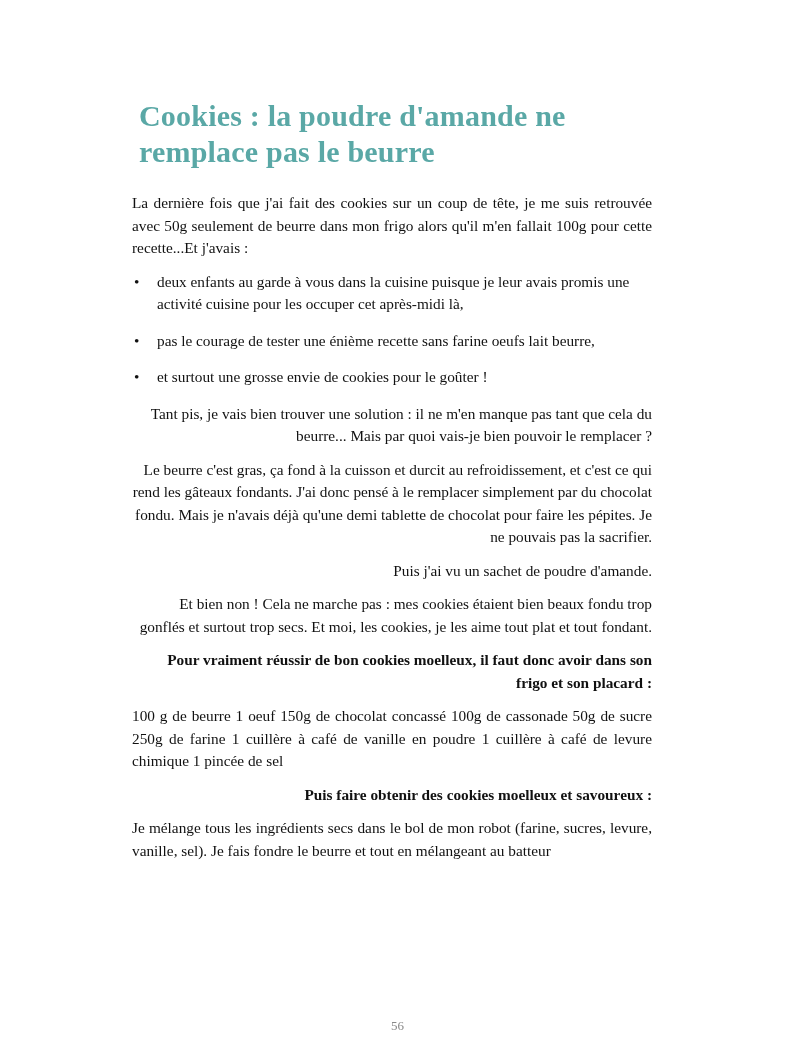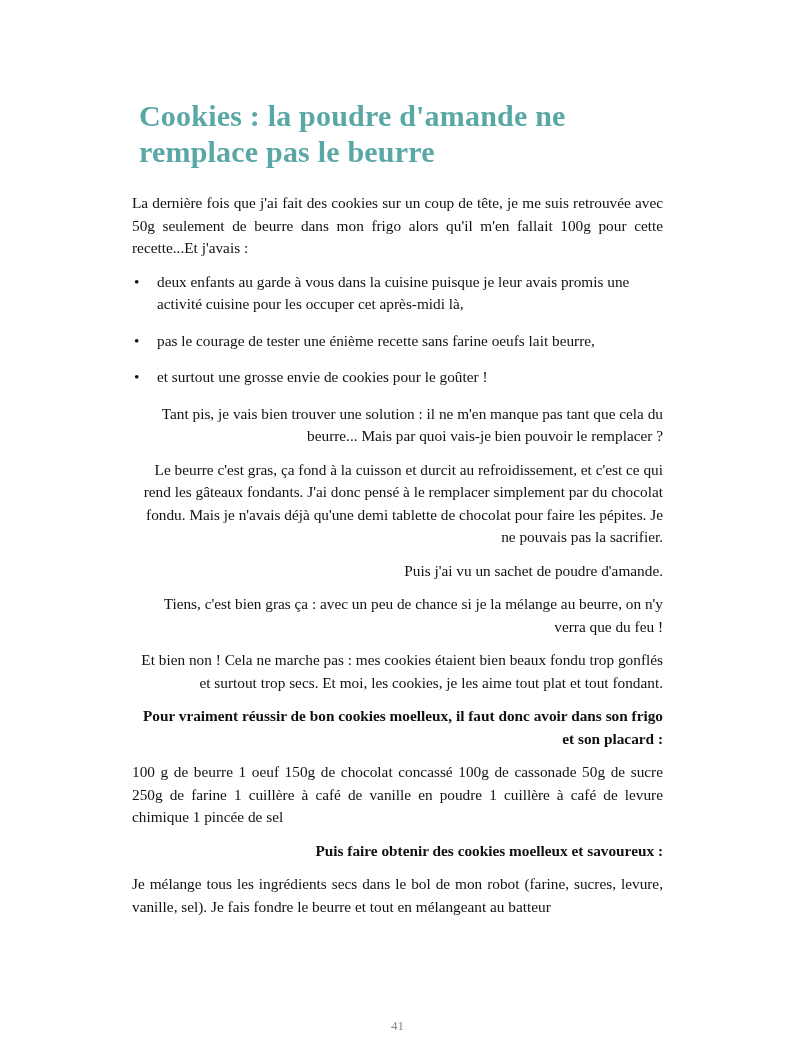--- a/index.html
+++ b/index.html
@@ -24,21 +24,21 @@
     h1 {
       margin: 0 0 22px 7px;
       font-family: "Liberation Serif", "DejaVu Serif", serif;
       font-weight: bold;
       font-size: 30px;
       line-height: 36px;
       color: #5aa8a6;
       letter-spacing: 0.2px;
     }
     p {
-      margin: 0 1px 11px 0;
+      margin: 0 12px 11px 0;
       font-size: 15.3px;
       line-height: 22.5px;
       text-align: justify;
     }
     p.left { text-align: right; }
     p.bold { font-weight: bold; }
     ul {
       list-style: none;
       margin: 0 0 11px 0;
       padding: 0;
@@ -84,23 +84,22 @@
     </li>
     <li>
       <span class="bullet">•</span>
       <span>et surtout une grosse envie de cookies pour le goûter !</span>
     </li>
   </ul>
 
   <p class="left">Tant pis, je vais bien trouver une solution : il ne m'en manque pas tant que cela du beurre... Mais par quoi vais-je bien pouvoir le remplacer ?</p>
   <p class="left">Le beurre c'est gras, ça fond à la cuisson et durcit au refroidissement, et c'est ce qui rend les gâteaux fondants. J'ai donc pensé à le remplacer simplement par du chocolat fondu. Mais je n'avais déjà qu'une demi tablette de chocolat pour faire les pépites. Je ne pouvais pas la sacrifier.</p>
   <p class="left">Puis j'ai vu un sachet de poudre d'amande.</p>
-  <p class="left">Tiens, c'est bien gras ça : avec un peu de chance si je la mélange au beurre, on n'y verra que du feu !</p>
   <p class="left">Et bien non ! Cela ne marche pas : mes cookies étaient bien beaux fondu trop gonflés et surtout trop secs. Et moi, les cookies, je les aime tout plat et tout fondant.</p>
 
   <p class="bold left">Pour vraiment réussir de bon cookies moelleux, il faut donc avoir dans son frigo et son placard :</p>
   <p>100 g de beurre 1 oeuf 150g de chocolat concassé 100g de cassonade 50g de sucre 250g de farine 1 cuillère à café de vanille en poudre 1 cuillère à café de levure chimique 1 pincée de sel</p>
 
   <p class="bold left">Puis faire obtenir des cookies moelleux et savoureux :</p>
   <p>Je mélange tous les ingrédients secs dans le bol de mon robot (farine, sucres, levure, vanille, sel). Je fais fondre le beurre  et tout en mélangeant au batteur</p>
 </div>
 
-<div class="page-number">41</div>
+<div class="page-number">56</div>
 
 </body></html>

